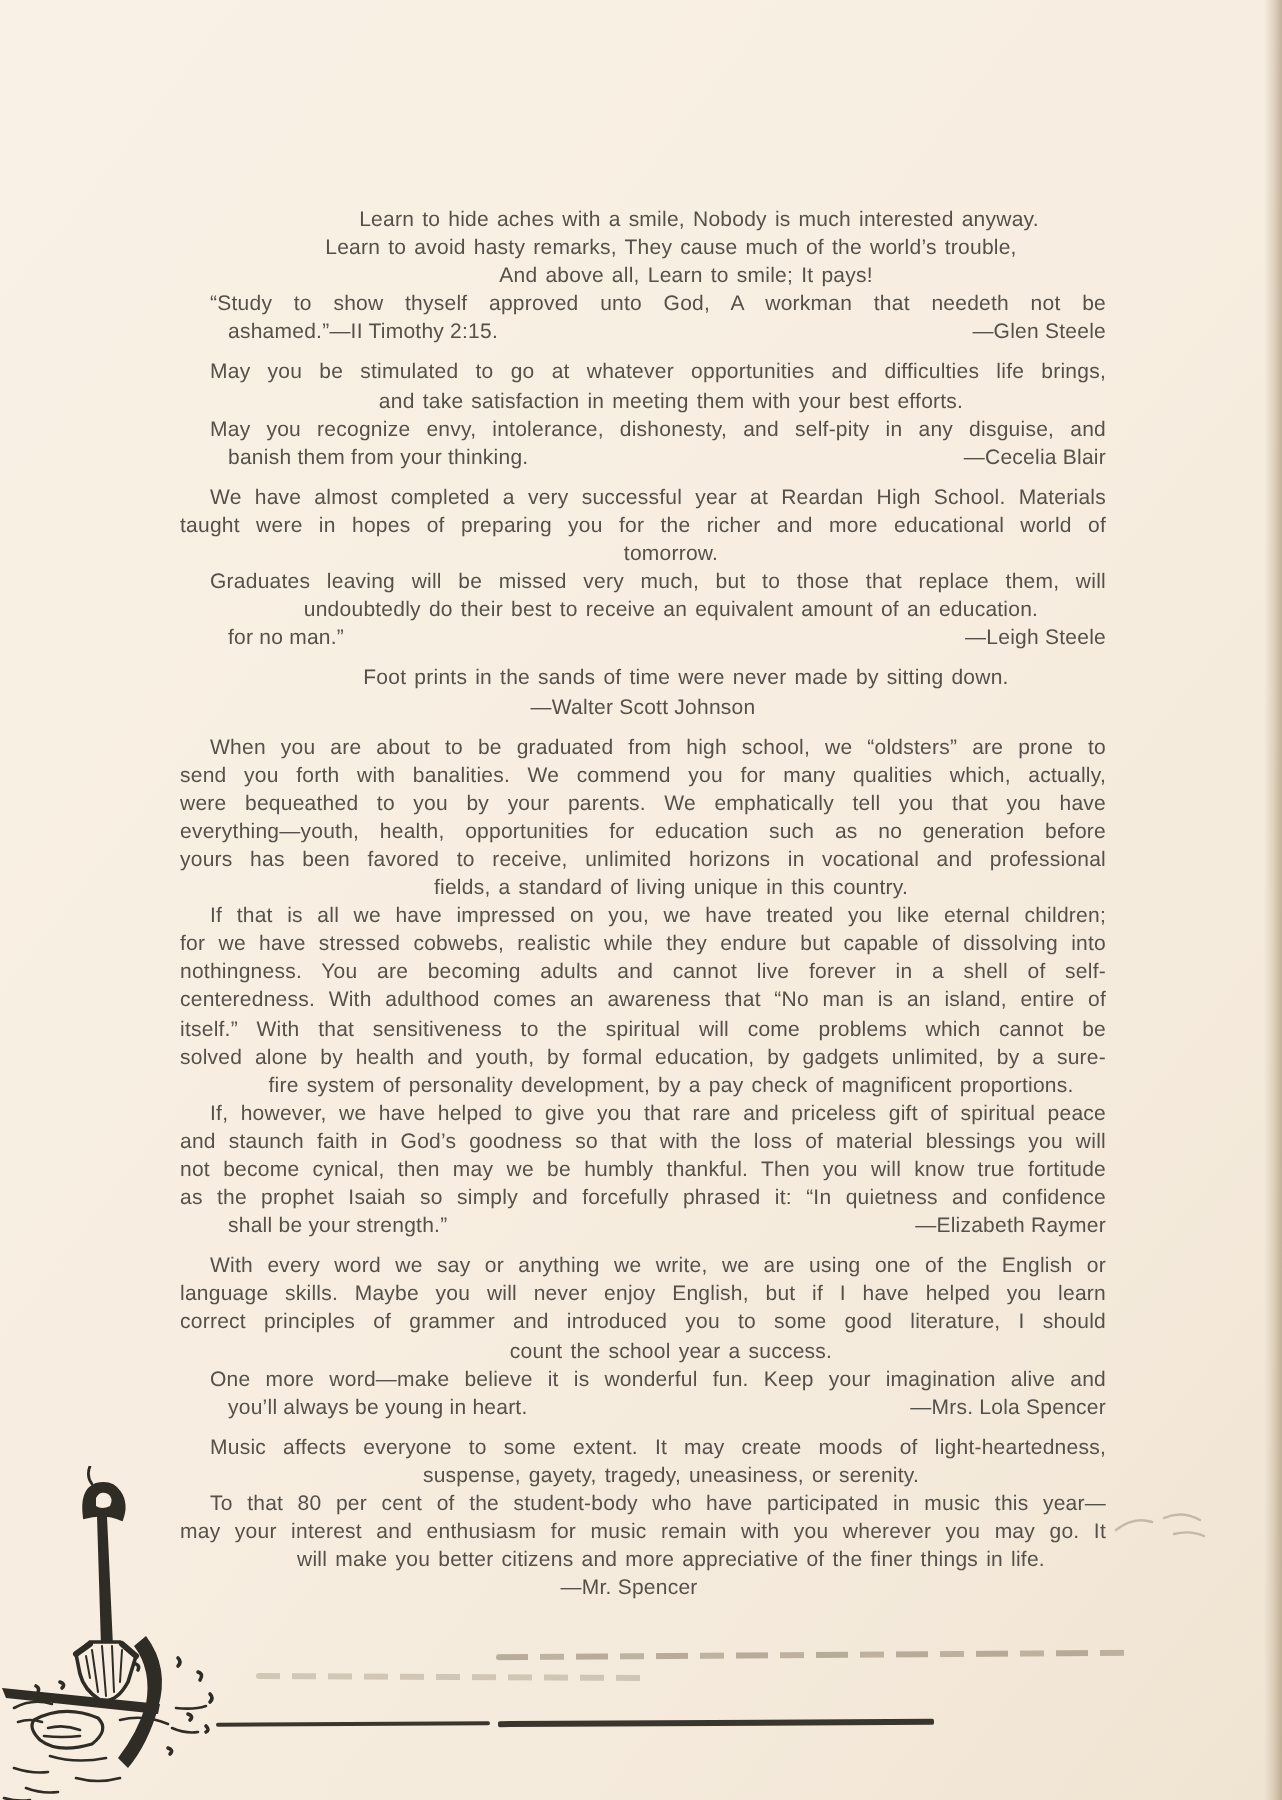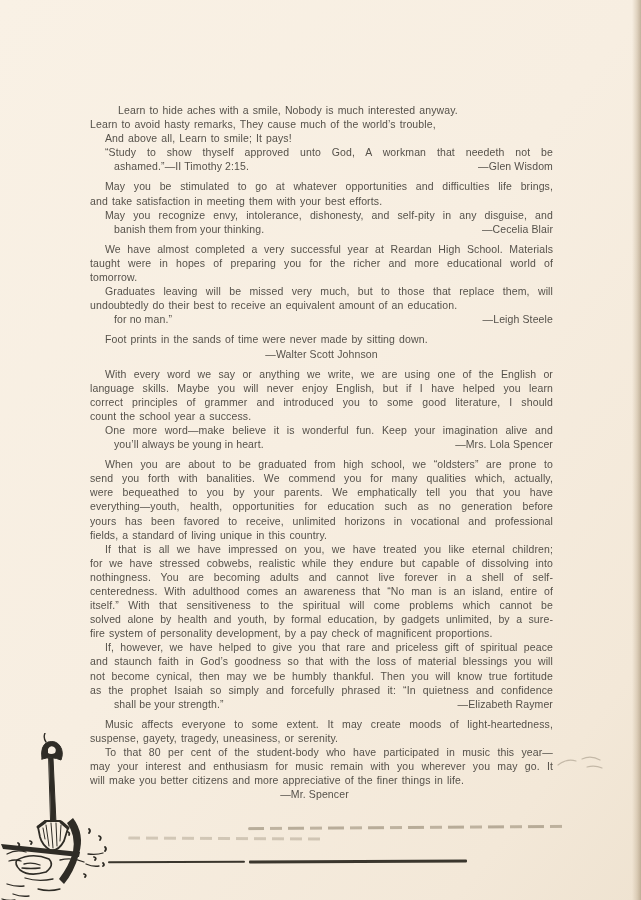--- a/index.html
+++ b/index.html
@@ -17,21 +17,21 @@
     background:linear-gradient(90deg,rgba(197,178,150,0) 0%,rgba(186,166,137,.38) 55%,rgba(158,138,110,.6) 100%);
   }
   .text-col{
     position:absolute;left:90px;top:103px;width:463px;
     color:var(--ink,#55514a);
     font-size:10.5px;line-height:14.1px;letter-spacing:.12px;
   }
   .block{margin-bottom:6px;}
   .line{min-height:14.1px;}
   .line.justify{text-align:justify;text-align-last:justify;}
-  .line.left{text-align:left;word-spacing:1px;}
+  .line.left{text-align:center;word-spacing:1px;margin-left:28px;}
   .line.right{text-align:center;}
   .line.split{display:flex;justify-content:space-between;margin-left:24px;}
   .line.split .sig{white-space:nowrap;}
   .ind-big{padding-left:28px;}
   .ind-small{padding-left:15px;}
   .tools{position:absolute;left:0;top:733px;width:130px;height:170px;}
   .pencil-marks{position:absolute;left:556px;top:750px;width:52px;height:22px;opacity:.5;}
   .smudge{position:absolute;border-radius:2px;}
   .sm1{
     left:248px;top:826px;width:318px;height:3px;opacity:.5;
@@ -53,21 +53,21 @@
 <div class="paper" style="background-color: rgb(247, 238, 225);">
 
   <div class="text-col">
       <div class="block">
         <div class="line left ind-big">Learn to hide aches with a smile, Nobody is much interested anyway.</div>
         <div class="line left">Learn to avoid hasty remarks, They cause much of the world’s trouble,</div>
         <div class="line left ind-small">And above all, Learn to smile; It pays!</div>
         <div class="line justify ind-small">“Study to show thyself approved unto God, A workman that needeth not be</div>
         <div class="line split">
           <span>ashamed.”—II Timothy 2:15.</span>
-          <span class="sig">—Glen Wisdom</span>
+          <span class="sig">—Glen Steele</span>
         </div>
       </div>
       <div class="block">
         <div class="line justify ind-small">May you be stimulated to go at whatever opportunities and difficulties life brings,</div>
         <div class="line left">and take satisfaction in meeting them with your best efforts.</div>
         <div class="line justify ind-small">May you recognize envy, intolerance, dishonesty, and self-pity in any disguise, and</div>
         <div class="line split">
           <span>banish them from your thinking.</span>
           <span class="sig">—Cecelia Blair</span>
         </div>
@@ -81,51 +81,51 @@
         <div class="line split">
           <span>for no man.”</span>
           <span class="sig">—Leigh Steele</span>
         </div>
       </div>
       <div class="block">
         <div class="line left ind-small">Foot prints in the sands of time were never made by sitting down.</div>
         <div class="line right">—Walter Scott Johnson</div>
       </div>
       <div class="block">
-        <div class="line justify ind-small">With every word we say or anything we write, we are using one of the English or</div>
-        <div class="line justify">language skills. Maybe you will never enjoy English, but if I have helped you learn</div>
-        <div class="line justify">correct principles of grammer and introduced you to some good literature, I should</div>
-        <div class="line left">count the school year a success.</div>
-        <div class="line justify ind-small">One more word—make believe it is wonderful fun. Keep your imagination alive and</div>
-        <div class="line split">
-          <span>you’ll always be young in heart.</span>
-          <span class="sig">—Mrs. Lola Spencer</span>
-        </div>
-      </div>
-      <div class="block">
         <div class="line justify ind-small">When you are about to be graduated from high school, we “oldsters” are prone to</div>
         <div class="line justify">send you forth with banalities. We commend you for many qualities which, actually,</div>
         <div class="line justify">were bequeathed to you by your parents. We emphatically tell you that you have</div>
         <div class="line justify">everything—youth, health, opportunities for education such as no generation before</div>
         <div class="line justify">yours has been favored to receive, unlimited horizons in vocational and professional</div>
         <div class="line left">fields, a standard of living unique in this country.</div>
         <div class="line justify ind-small">If that is all we have impressed on you, we have treated you like eternal children;</div>
         <div class="line justify">for we have stressed cobwebs, realistic while they endure but capable of dissolving into</div>
         <div class="line justify">nothingness. You are becoming adults and cannot live forever in a shell of self-</div>
         <div class="line justify">centeredness. With adulthood comes an awareness that “No man is an island, entire of</div>
         <div class="line justify">itself.” With that sensitiveness to the spiritual will come problems which cannot be</div>
         <div class="line justify">solved alone by health and youth, by formal education, by gadgets unlimited, by a sure-</div>
         <div class="line left">fire system of personality development, by a pay check of magnificent proportions.</div>
         <div class="line justify ind-small">If, however, we have helped to give you that rare and priceless gift of spiritual peace</div>
         <div class="line justify">and staunch faith in God’s goodness so that with the loss of material blessings you will</div>
         <div class="line justify">not become cynical, then may we be humbly thankful. Then you will know true fortitude</div>
         <div class="line justify">as the prophet Isaiah so simply and forcefully phrased it: “In quietness and confidence</div>
         <div class="line split">
           <span>shall be your strength.”</span>
           <span class="sig">—Elizabeth Raymer</span>
+        </div>
+      </div>
+      <div class="block">
+        <div class="line justify ind-small">With every word we say or anything we write, we are using one of the English or</div>
+        <div class="line justify">language skills. Maybe you will never enjoy English, but if I have helped you learn</div>
+        <div class="line justify">correct principles of grammer and introduced you to some good literature, I should</div>
+        <div class="line left">count the school year a success.</div>
+        <div class="line justify ind-small">One more word—make believe it is wonderful fun. Keep your imagination alive and</div>
+        <div class="line split">
+          <span>you’ll always be young in heart.</span>
+          <span class="sig">—Mrs. Lola Spencer</span>
         </div>
       </div>
       <div class="block">
         <div class="line justify ind-small">Music affects everyone to some extent. It may create moods of light-heartedness,</div>
         <div class="line left">suspense, gayety, tragedy, uneasiness, or serenity.</div>
         <div class="line justify ind-small">To that 80 per cent of the student-body who have participated in music this year—</div>
         <div class="line justify">may your interest and enthusiasm for music remain with you wherever you may go. It</div>
         <div class="line left">will make you better citizens and more appreciative of the finer things in life.</div>
         <div class="line right" style="padding-right: 14px;">—Mr.  Spencer</div>
       </div>

